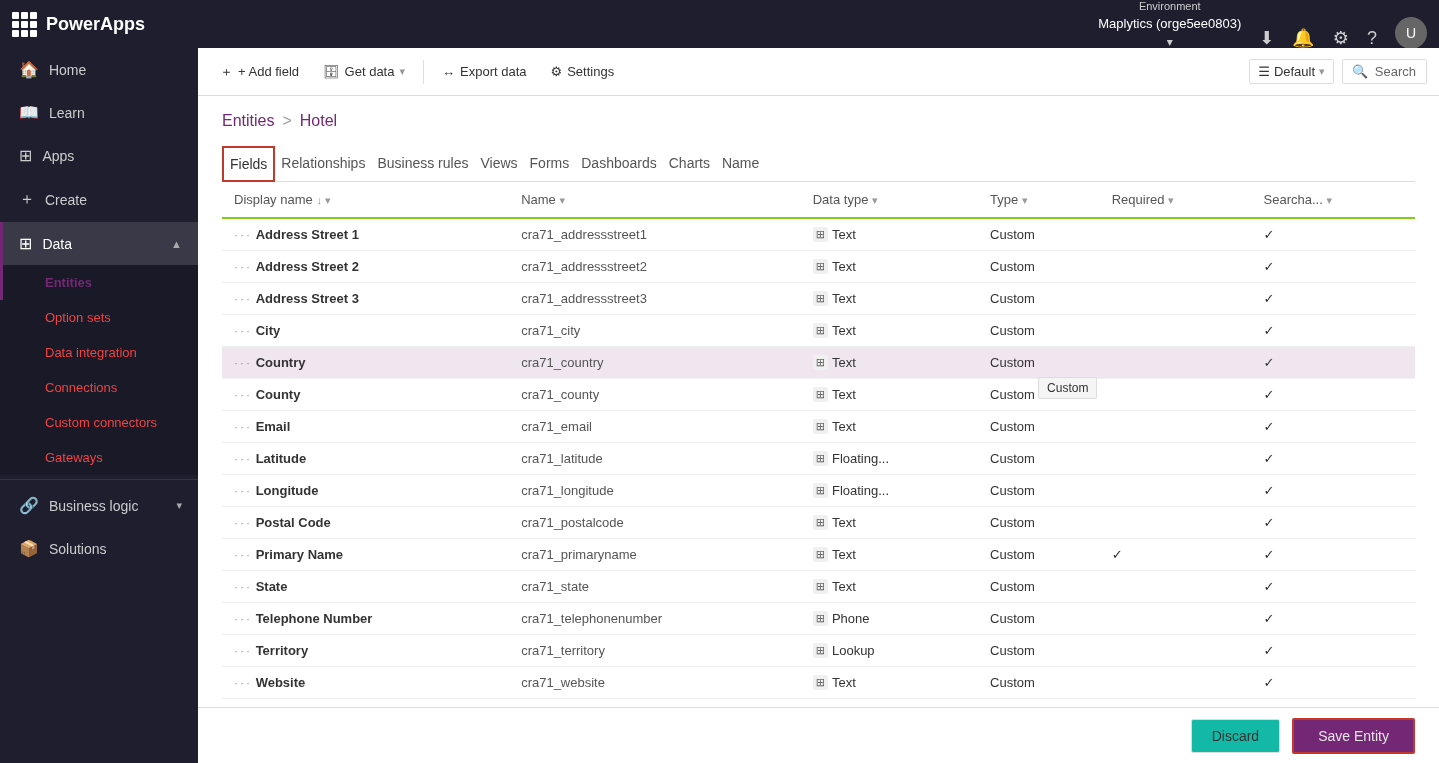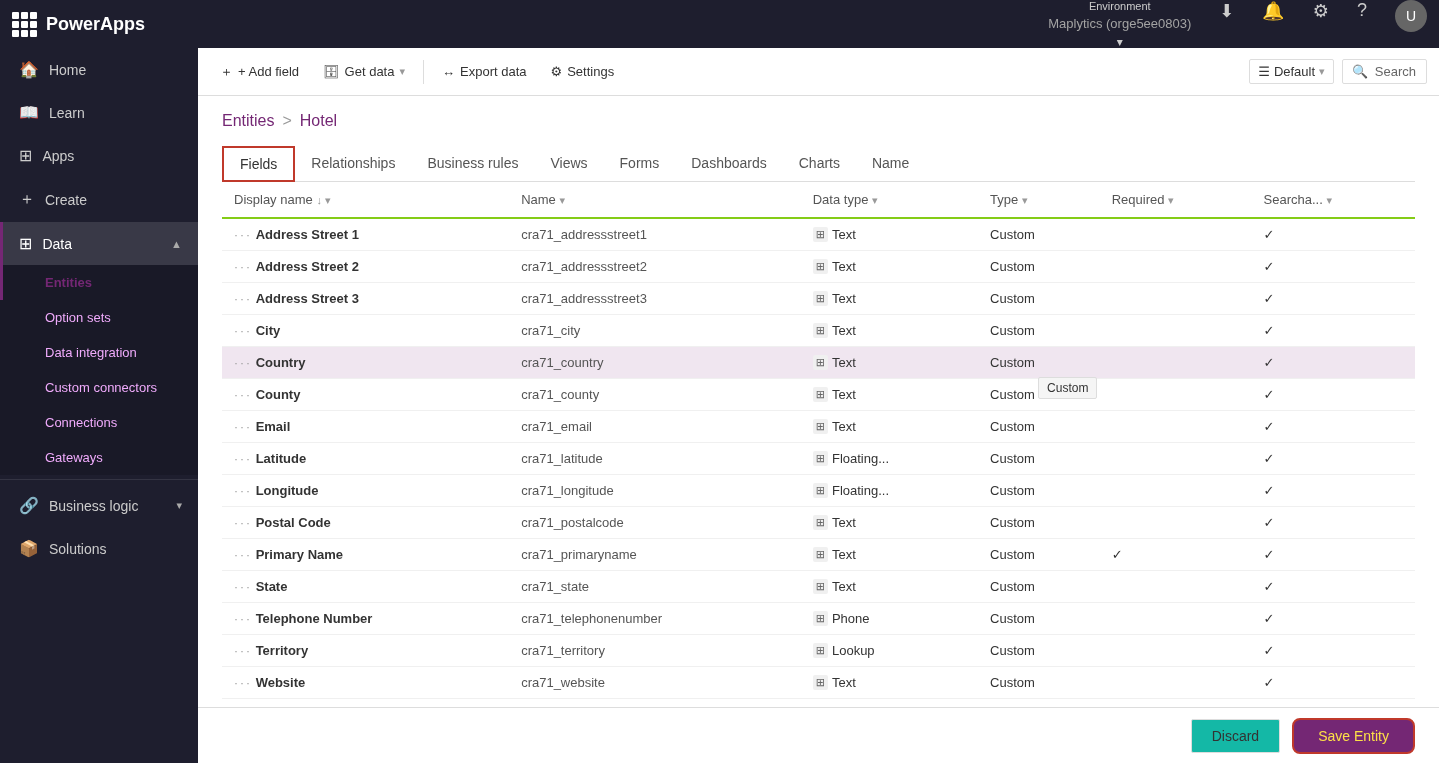--- a/index.html
+++ b/index.html
@@ -31,22 +31,22 @@
       grid-template-rows: repeat(3,7px);
       gap: 2px;
       margin-right: 10px;
     }
     .topbar-waffle span {
       background: #fff;
       border-radius: 1px;
     }
     .topbar-right {
       display: flex;
-      align-items: flex-start;
-      gap: 28px;
+      align-items: flex-end;
+      gap: 18px;
     }
     .topbar-env {
       display: flex;
       flex-direction: column;
       font-size: 11px;
       color: #ccc;
       cursor: pointer;
     }
     .topbar-env-row {
       display: flex;
@@ -102,21 +102,21 @@
     }
     .sidebar-item.active .sidebar-item-label { color: #fff; }
     .sidebar-icon { font-size: 16px; flex-shrink: 0; }
     .sidebar-item.has-arrow .sidebar-item-label { flex: 1; }
     .sidebar-subitems { background: rgba(0,0,0,0.15); }
     .sidebar-subitem {
       display: flex;
       align-items: center;
       padding: 10px 16px 10px 42px;
       cursor: pointer;
-      color: #f0abfc;
+      color: #ef4444;
       font-size: 13px;
       border-left: 3px solid transparent;
     }
     .sidebar-subitem.active { color: #742774; font-weight: 600; border-left: 3px solid #742774; }
     .sidebar-divider { border: none; border-top: 1px solid rgba(255,255,255,0.1); margin: 4px 0; }
 
     
     .content-area {
       flex: 1;
       display: flex;
@@ -198,21 +198,21 @@
     .breadcrumb-sep { color: #999; }
 
     
     .tabs {
       display: flex;
       align-items: center;
       border-bottom: 1px solid #ddd;
       margin-bottom: 0;
     }
     .tab {
-      padding: 8px 16px;
+      padding: 8px 6px;
       cursor: pointer;
       font-size: 14px;
       color: #555;
       border-bottom: 2px solid transparent;
       margin-bottom: -1px;
     }
     .tab.active-outlined {
       border: 2px solid #c0392b;
       color: #333;
       margin-bottom: -1px;
@@ -281,24 +281,24 @@
       border: 1px solid #ddd;
       border-radius: 2px;
       cursor: pointer;
       font-size: 14px;
       color: #333;
     }
     .btn-save {
       padding: 8px 24px;
       background: #742774;
       border: 2px solid #c0392b;
-      border-radius: 8px;
+      border-radius: 2px;
       cursor: pointer;
       font-size: 14px;
-      color: #fde047;
+      color: #e5e5e5;
       font-weight: 500;
     }
 
     
     ::-webkit-scrollbar { width: 6px; }
     ::-webkit-scrollbar-track { background: #f1f1f1; }
     ::-webkit-scrollbar-thumb { background: #ccc; border-radius: 3px; }
   </style>
 </head>
 <body>
@@ -314,21 +314,21 @@
     <span></span>
       <span></span>
       <span></span>
   </div>
   <div class="topbar-logo">
     <span>PowerApps</span>
   </div>
   <div class="topbar-right">
     <div class="topbar-env topbar-env-row">
       <span style="font-size:11px;color:#ccc;">Environment</span>
-      <span style="font-size:13px;color:#a3a3a3;">Maplytics (orge5ee0803)</span>
+      <span style="font-size:13px;color:#ffffff;">Maplytics (orge5ee0803)</span>
       <span style="color:#ccc;font-size:12px;">▾</span>
     </div>
     <span class="topbar-icon">⬇</span>
     <span class="topbar-icon">🔔</span>
     <span class="topbar-icon">⚙</span>
     <span class="topbar-icon">?</span>
     <div class="topbar-avatar">
       <span>U</span>
     </div>
   </div>
@@ -362,24 +362,24 @@
       <div class="sidebar-subitem active">
         <span>Entities</span>
       </div>
       <div class="sidebar-subitem">
         <span>Option sets</span>
       </div>
       <div class="sidebar-subitem">
         <span>Data integration</span>
       </div>
       <div class="sidebar-subitem">
+        <span>Connections</span>
+      </div>
+      <div class="sidebar-subitem">
         <span>Custom connectors</span>
-      </div>
-      <div class="sidebar-subitem">
-        <span>Connections</span>
       </div>
       <div class="sidebar-subitem">
         <span>Gateways</span>
       </div>
     </div>
     <hr class="sidebar-divider">
     <div class="sidebar-item">
       <span class="sidebar-icon">🔗</span>
       <span class="sidebar-item-label">Business logic</span>
       <span style="font-size:11px;color:#aaa;margin-left:auto;">▾</span>

